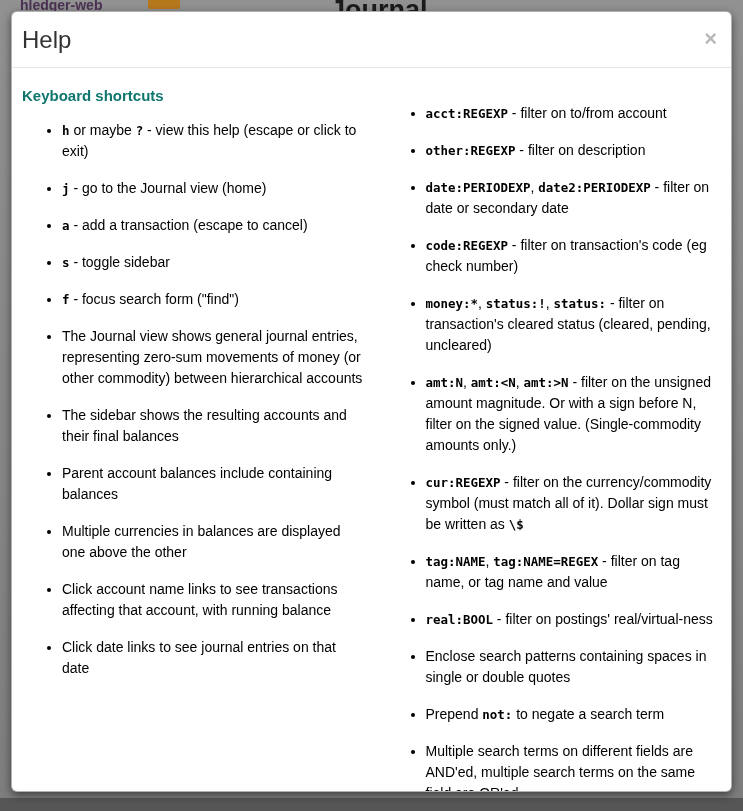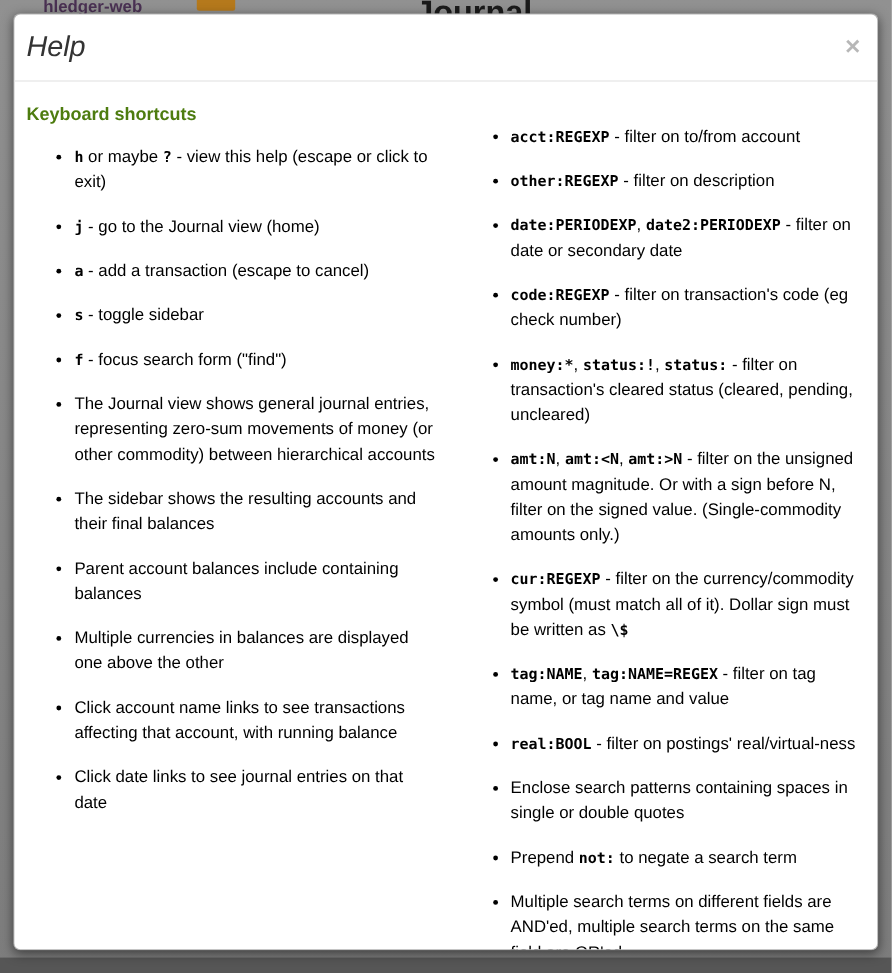--- a/index.html
+++ b/index.html
@@ -10,21 +10,21 @@
   }
   .viewport {
     position: relative;
     width: 743px;
     height: 811px;
     overflow: hidden;
     background: linear-gradient(#919191, #7d7d7d);
   }
   
   .top-strip {
-    position: absolute; top: 0; left: 16px; right: 0; height: 12px;
+    position: absolute; top: 0; left: 0; right: 0; height: 12px;
     overflow: hidden;
   }
   .brand {
     position: absolute; left: 20px; top: -3px;
     font-size: 14px; font-weight: bold;
     color: #4a3153; text-decoration: none;
     font-family: "Liberation Sans", sans-serif;
   }
   .orange-chip {
     position: absolute; left: 148px; top: -4px;
@@ -57,39 +57,38 @@
     display: flex;
     justify-content: space-between;
     align-items: flex-start;
   }
   .modal-title {
     margin: 0;
     font-size: 24px;
     font-weight: 500;
     color: #333;
     line-height: 1.2;
-    font-style: italic;
   }
   .close-btn {
     background: none; border: none; padding: 0; margin: 2px 2px 0 0;
     font-size: 22px; font-weight: bold; line-height: 1;
     color: #000; opacity: 0.28; cursor: pointer;
   }
   .modal-body {
     display: flex;
     padding: 19px 10px 10px 10px;
   }
   .col { width: 50%; }
   .col-left  { padding-right: 8px; }
   .col-right { padding-left: 14px; padding-right: 2px; }
   .section-heading {
     margin: 18px 0 12px;
     font-size: 15px;
     font-weight: bold;
-    color: #4d7c0f;
+    color: #0f766e;
   }
   .col .section-heading:first-child { margin-top: 0; }
   ul.help-list {
     margin: 0 0 10px;
     padding-left: 40px;
     font-size: 14px;
     line-height: 1.5;
     color: #000;
   }
   ul.help-list li { margin: 16px 0 1px; }

